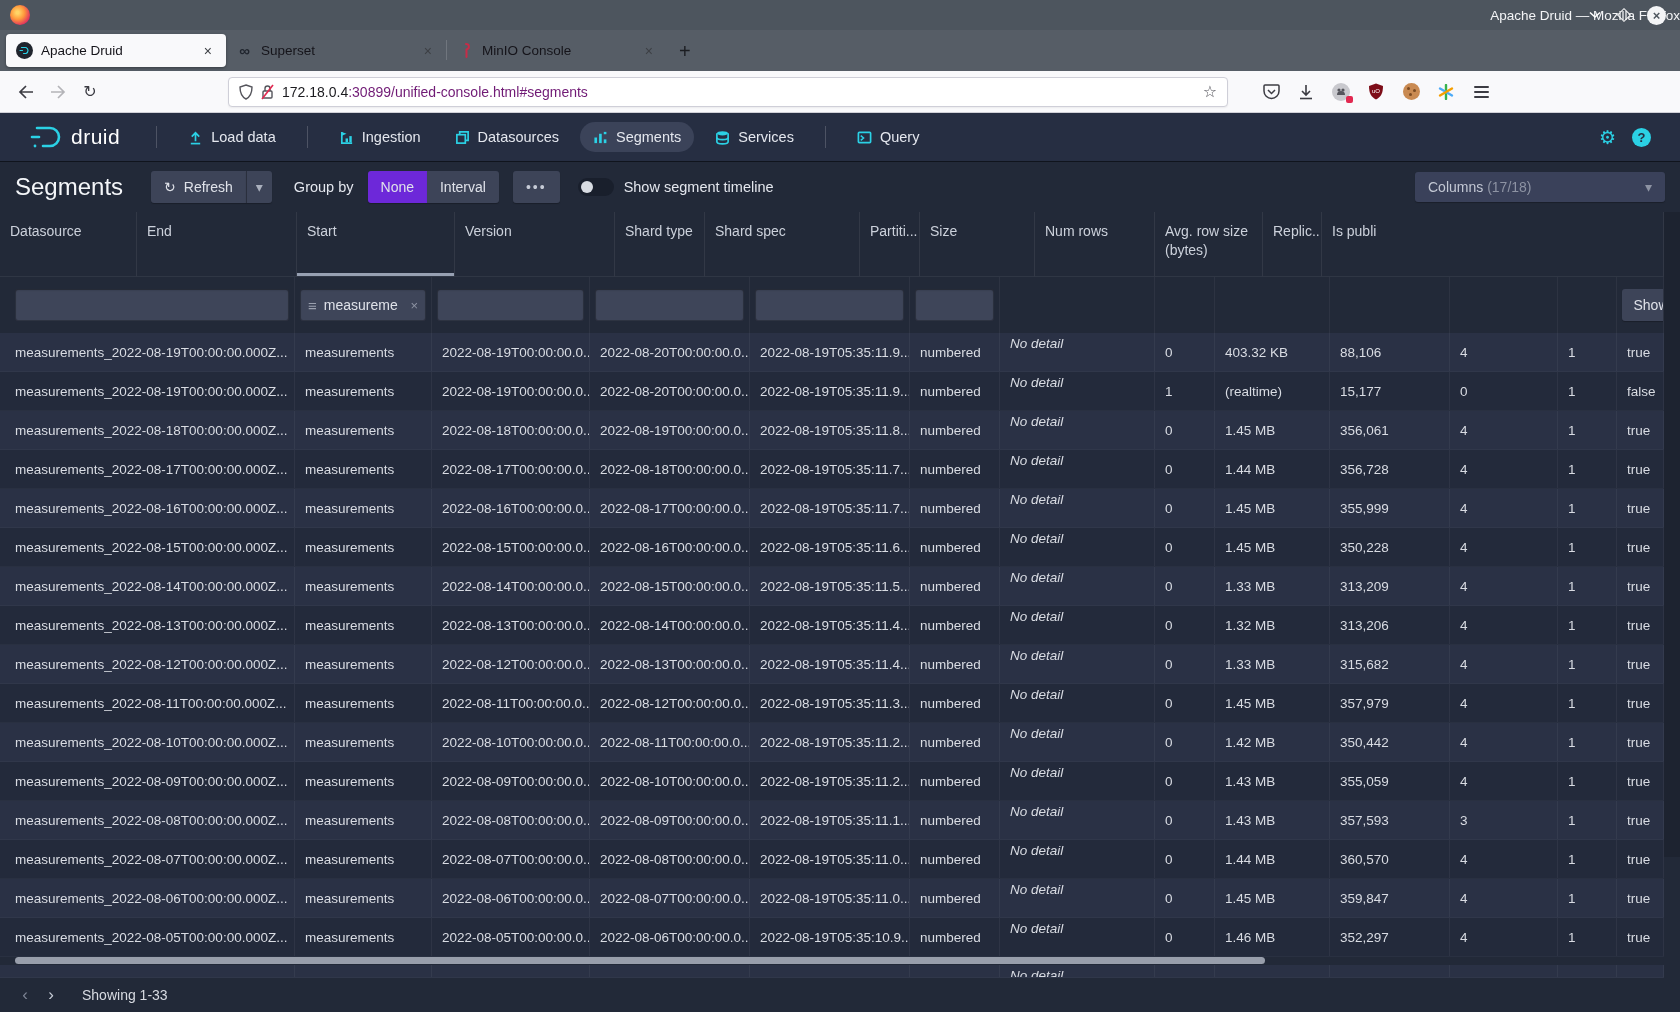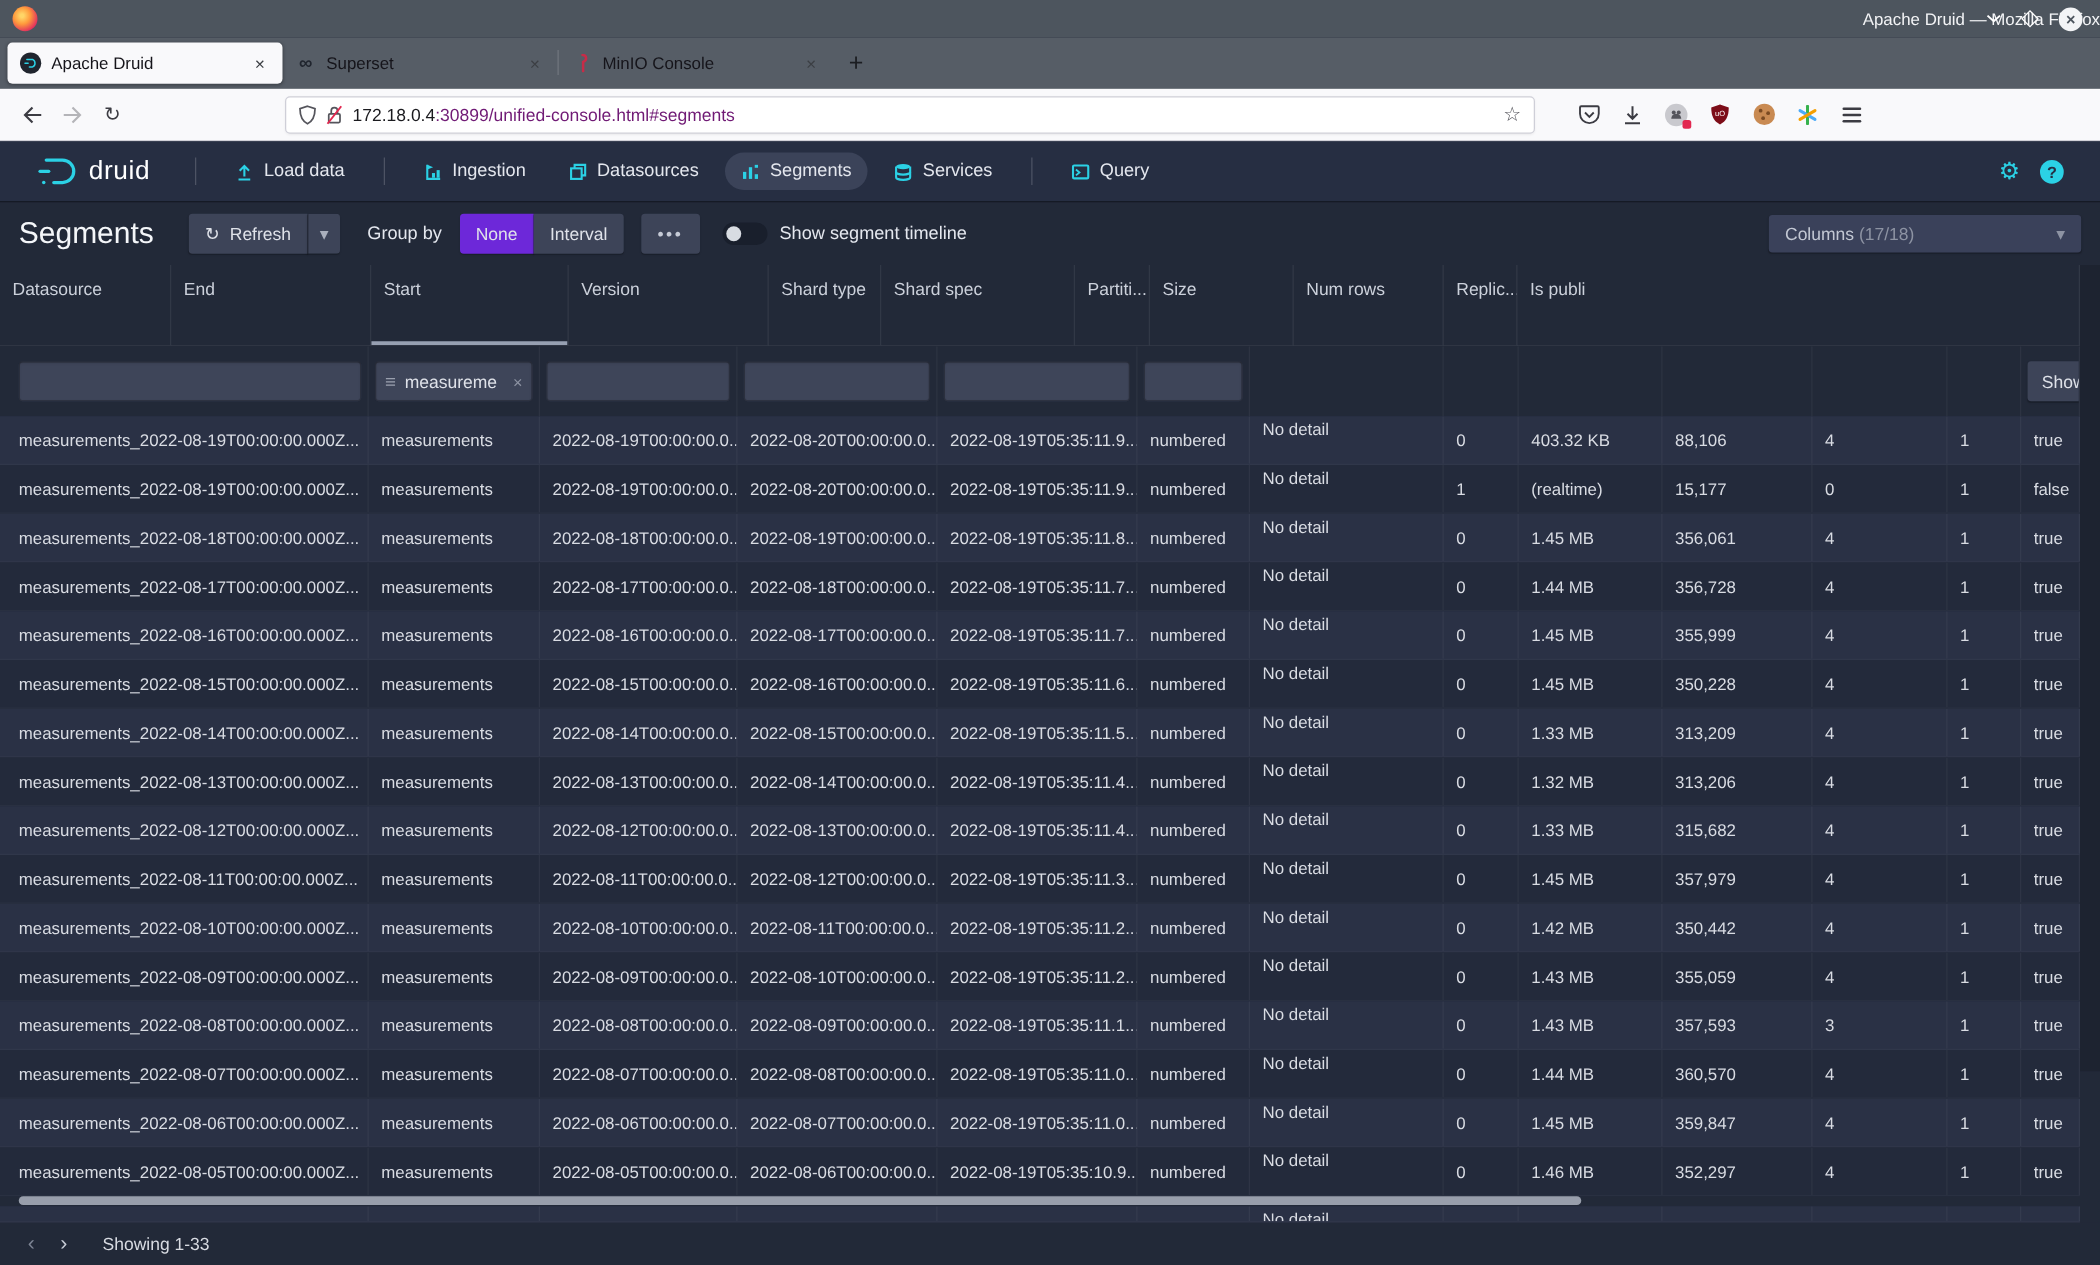--- a/index.html
+++ b/index.html
@@ -94,21 +94,21 @@
     display:flex; align-items:center; padding:0 8px; color:#dfe2e9; font-size:14px; gap:7px; }
   .finput .fx { color:#8d93a3; margin-left:auto; font-size:13px; }
   .finput .fi { color:#9aa0ae; font-size:15px; }
   .fshow { height:32px; width:58px; flex:none; }
   .tr { height:39px; border-bottom:1px solid rgba(255,255,255,.03); }
   .tr:nth-child(odd) { background:#2a3145; }
   .tr:nth-child(even) { background:#232a3b; }
   .tr.partial { height:13px; overflow:hidden; background:#2a3145; }
   .td { color:#d9dce3; font-size:13.5px; padding:0 10px; display:flex; align-items:center;
     border-right:1px solid rgba(255,255,255,.05); white-space:nowrap; overflow:hidden; }
-  .td.top { align-items:flex-start; padding-top:3px; }
+  .td.top { align-items:flex-start; padding-top:3px;font-style:italic; }
   .hscroll { height:8px; position:relative; width:1664px; }
   .hthumb { position:absolute; left:15px; top:0; width:1250px; height:7px; border-radius:4px; background:#989eab; }
 
   
   .pfooter { height:34px; display:flex; align-items:center; padding:0 12px; color:#d8dbe2; }
   .pg { width:26px; height:26px; display:flex; align-items:center; justify-content:center; font-size:17px; }
   .pg.prev { color:#7d8494; } .pg.next { color:#c7ccd6; }
   .showing { font-size:14px; margin-left:18px; color:#d8dbe2; }
 
   svg { display:block; }
@@ -336,20 +336,21 @@
   <div class="rowflex">
       <div class="th c1">Datasource</div>
       <div class="th c3">End</div>
       <div class="th c2 sorted">Start</div>
       <div class="th c4">Version</div>
       <div class="th c5">Shard type</div>
       <div class="th c6">Shard spec</div>
       <div class="th c7">Partiti...</div>
       <div class="th c8">Size</div>
       <div class="th c9">Num rows</div>
+      <div class="th c10">Avg. row size (bytes)</div>
       <div class="th c11">Replic...</div>
       <div class="th c12">Is publi</div>
     </div>
   <div class="rowflex">
       <div class="fc c0">
         <div class="finput"></div>
       </div>
       <div class="fc c1">
         <div class="finput">
           <span class="fi">≡</span>

